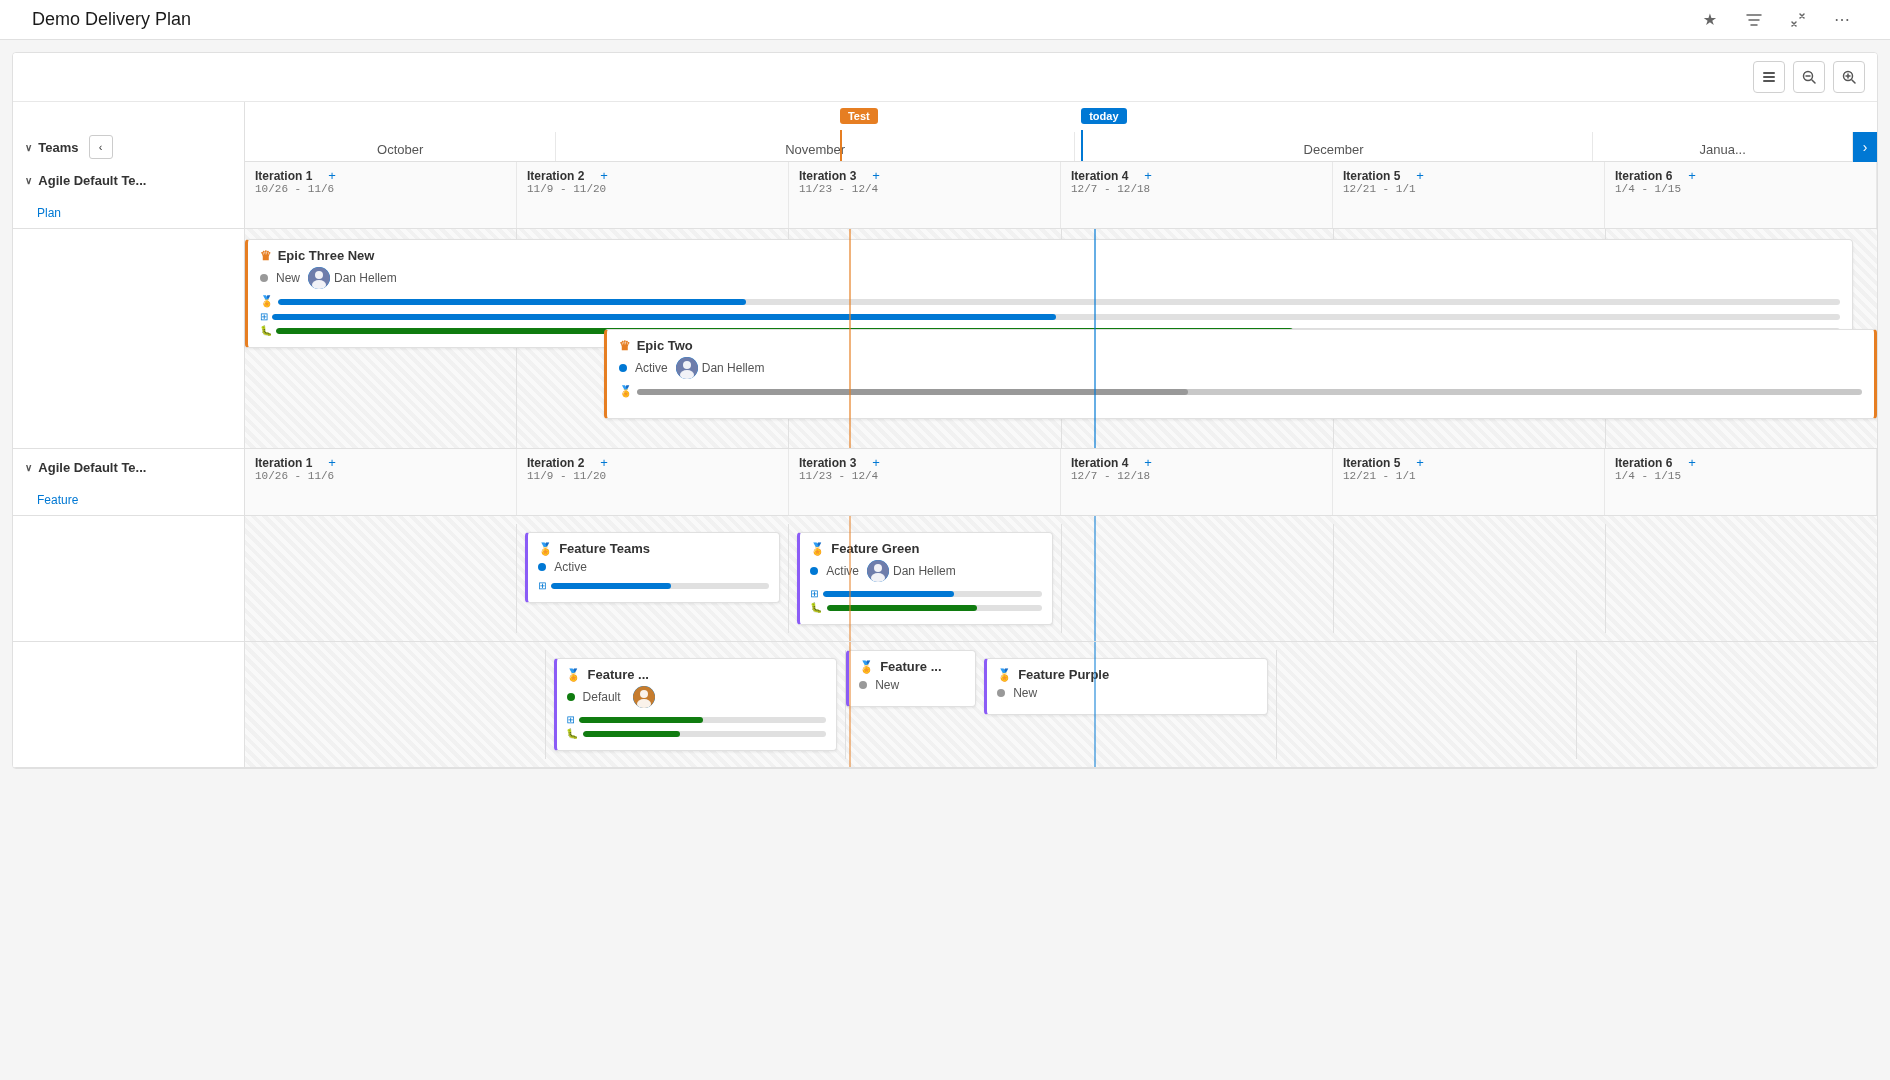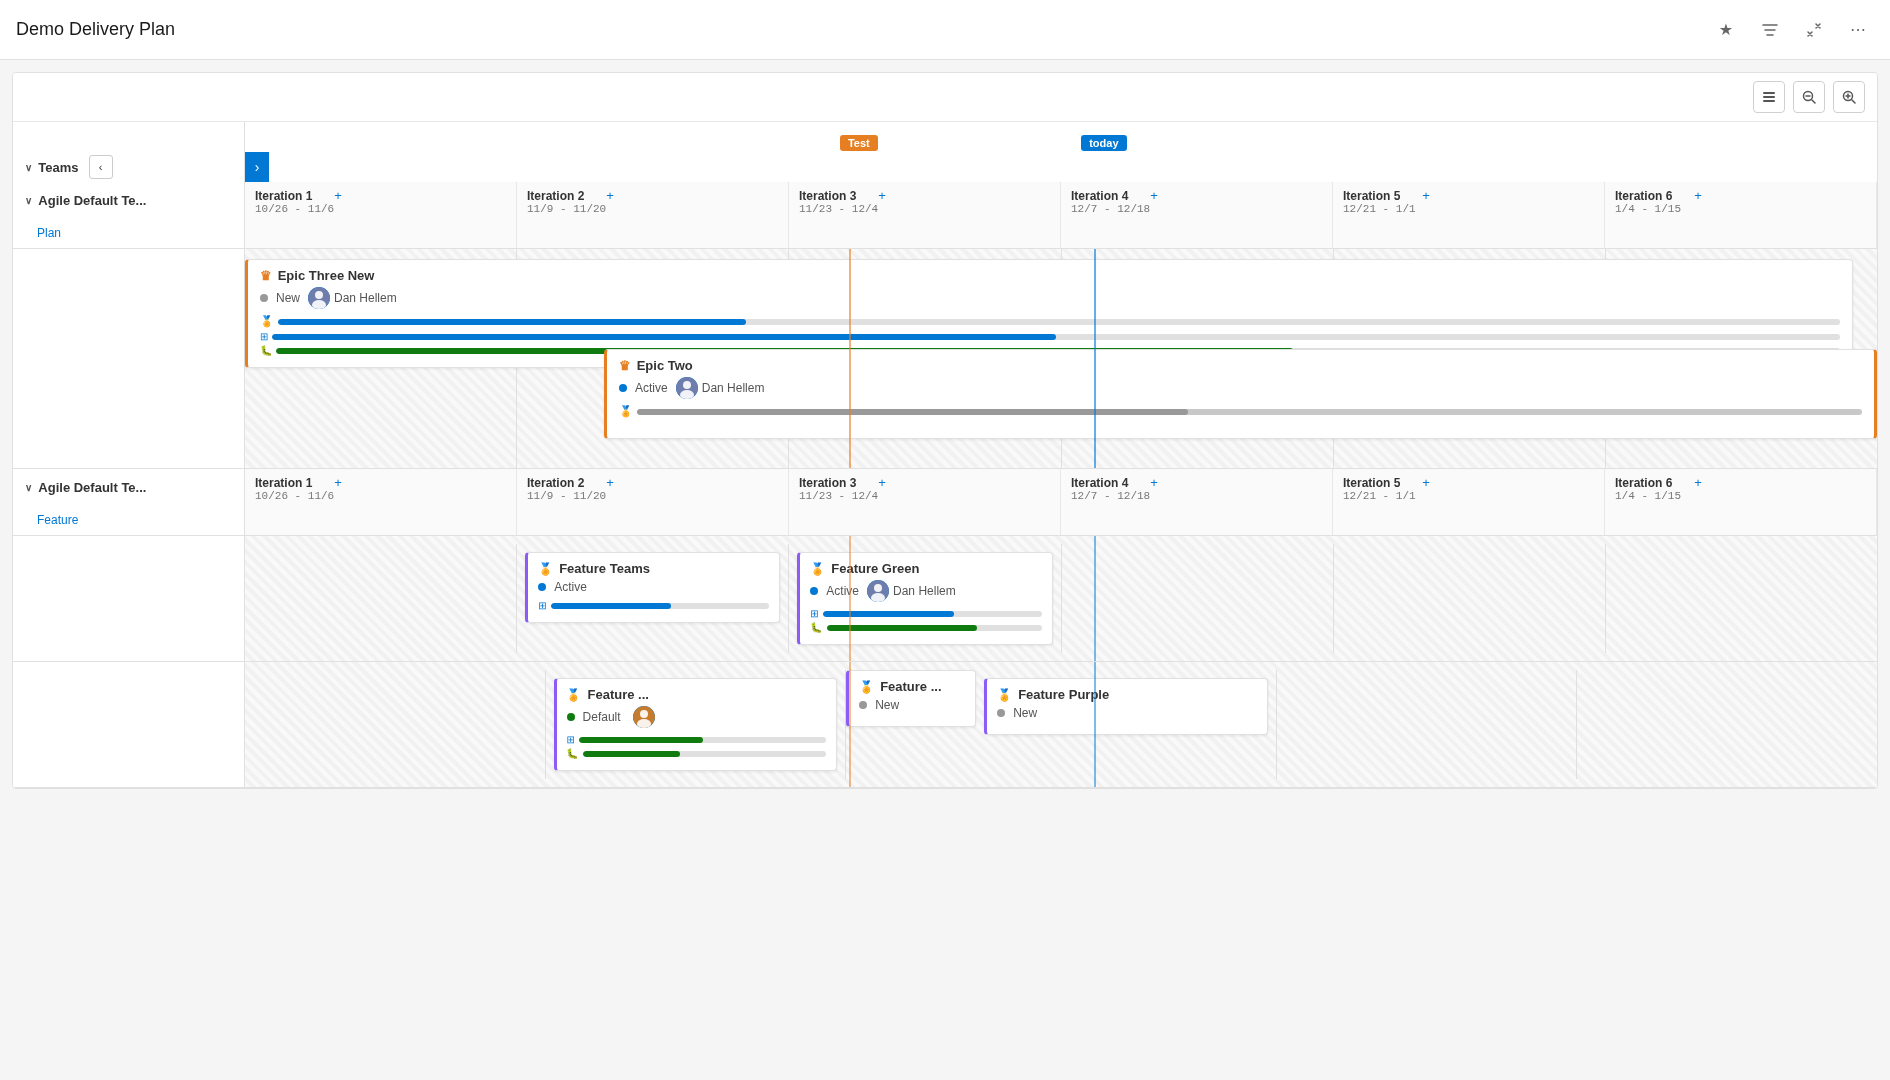--- a/index.html
+++ b/index.html
@@ -1,20 +1,20 @@
 <!DOCTYPE html>
 <html><head>
   <meta charset="utf-8">
   <style>
     * { box-sizing: border-box; margin: 0; padding: 0; }
     body { font-family: -apple-system, BlinkMacSystemFont, 'Segoe UI', sans-serif; background: #f5f5f5; color: #333; font-size: 13px; }
 
     .top-bar {
       display: flex; align-items: center; justify-content: space-between;
-      padding: 10px 16px; background: #fff; border-bottom: 1px solid #e0e0e0; height: 60px;
+      padding: 10px 32px; background: #fff; border-bottom: 1px solid #e0e0e0; height: 40px;
     }
     .top-bar-title { font-size: 18px; font-weight: 400; color: #1a1a1a; }
     .top-bar-actions { display: flex; gap: 12px; align-items: center; }
     .icon-btn {
       width: 32px; height: 32px; border: none; background: transparent;
       cursor: pointer; display: flex; align-items: center; justify-content: center;
       color: #666; font-size: 16px; border-radius: 4px;
     }
 
     .main-container {
@@ -57,21 +57,21 @@
     .iter-col {
       flex: 1; padding: 6px 10px; border-right: 1px solid #e8e8e8;
       font-size: 11px; color: #555;
     }
     .iter-col .iter-name { font-weight: 600; font-size: 12px; color: #333; }
     .iter-col .iter-dates { font-size: 11px; color: #777; font-family: Liberation Mono, monospace; }
     .iter-col .add-btn {
       background: none; border: none; cursor: pointer; color: #0078d4;
       font-size: 13px; margin-left: 4px;
     }
-    .iter-date-line { display: flex; align-items: flex-end; gap: 18px; }
+    .iter-date-line { display: flex; align-items: flex-end; gap: 12px; }
 
     
     .hatch-bg {
       background-image: repeating-linear-gradient(
         45deg, transparent, transparent 4px,
         rgba(0,0,0,0.03) 4px, rgba(0,0,0,0.03) 8px
       );
       background-color: #f9f9f9;
     }
     .epic-card-title {
@@ -151,37 +151,56 @@
         <svg width="14" height="14" viewBox="0 0 14 14" fill="none">
           <circle cx="6" cy="6" r="4.5" stroke="#555" stroke-width="1.5"></circle>
           <path d="M10 10l3 3" stroke="#555" stroke-width="1.5" stroke-linecap="round"></path>
           <path d="M4 6h4M6 4v4" stroke="#555" stroke-width="1.5" stroke-linecap="round"></path>
         </svg>
       </button>
     </div>
 
     <div style="position: relative; display: flex; overflow: hidden;">
 
-      <div style="position: absolute; top: 7px; left: 232px; right: 24px; height: 36px; pointer-events: none; z-index: 10; text-decoration: underline;">
+      <div style="position: absolute; top: 0; left: 232px; right: 24px; height: 36px; pointer-events: none; z-index: 10; text-decoration: underline;">
 
         <div style="position: absolute; left: 37%; top: 6px;">
           <span style="background: #e67e22; color: #fff; padding: 2px 8px; border-radius: 3px; font-size: 11px; font-weight: 600;">Test</span>
         </div>
 
         <div style="position: absolute; left: 52%; top: 6px;">
           <span style="background: #0078d4; color: #fff; padding: 2px 8px; border-radius: 3px; font-size: 11px; font-weight: 600;">today</span>
         </div>
       </div>
 
       <div class="teams-header" style="height: 60px; padding-top: 30px;">
         <span style="font-size: 10px; color: #555;">∨</span>
         <span>Teams</span>
         <button class="nav-btn">‹</button>
       </div>
 
+      <div style="flex: 1; display: flex; position: relative; height: 60px; padding-top: 30px; overflow: hidden; border-bottom: 1px solid #e0e0e0;">
+
+        <div style="position: absolute; top: 28px; left: 37%; width: 2px; height: 32px; background: #e67e22; z-index: 5;"></div>
+
+        <div style="position: absolute; top: 28px; left: 52%; width: 2px; height: 32px; background: #0078d4; z-index: 5;"></div>
+
+        <div class="month-col" style="flex: 0.6;">
+          <span>October</span>
+        </div>
+        <div class="month-col">
+          <span>November</span>
+        </div>
+        <div class="month-col">
+          <span>December</span>
+        </div>
+        <div class="month-col" style="flex: 0.5;">
+          <span>Janua...</span>
+        </div>
+      </div>
 
       <button style="width: 24px; min-width: 24px; background: #0078d4; border: none; cursor: pointer; color: #fff; font-size: 14px; margin-top: 30px;">›</button>
     </div>
 
     <div>
 
       <div style="display: flex; border-bottom: 1px solid #e0e0e0; background: #fafafa;">
 
         <div style="width: 232px; min-width: 232px; border-right: 1px solid #e0e0e0; background: #fff;">
           <div class="team-header">

